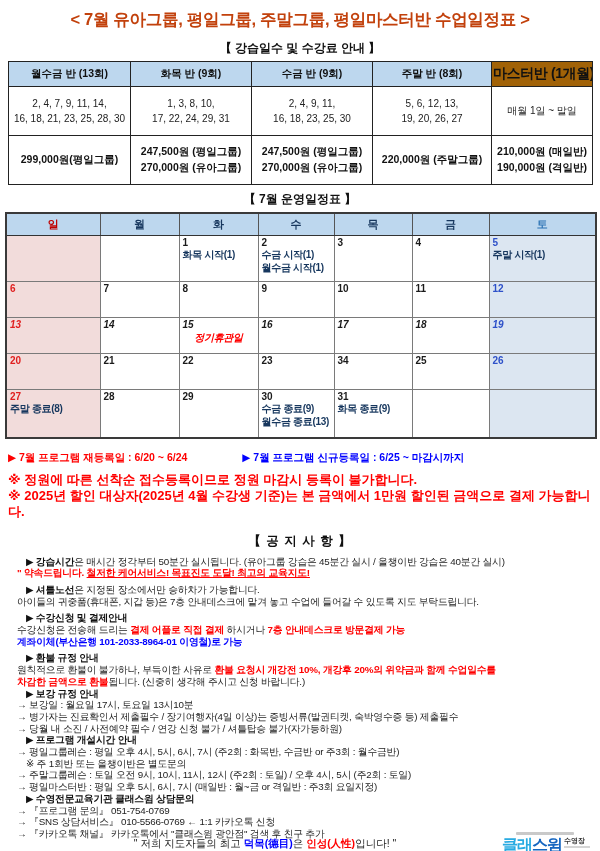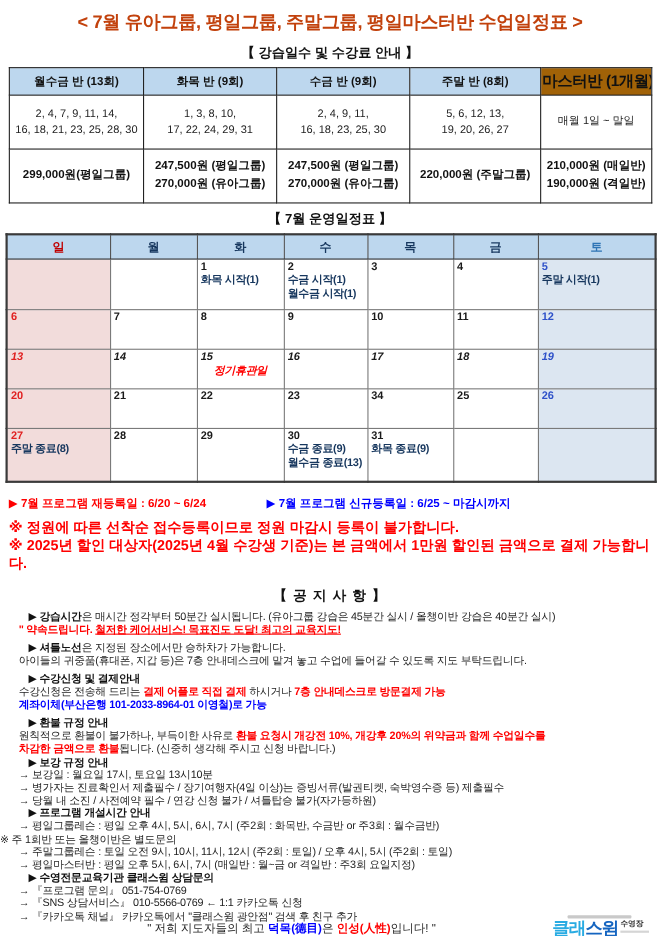--- a/index.html
+++ b/index.html
@@ -33,21 +33,21 @@
   .day-event.holiday{color:#FF0000;text-align:center;margin-top:1px;}
 
   .reg-row{margin:12px 0 0 8px;display:flex;gap:55px;font-size:10.5px;font-weight:bold;}
   .notes{margin:7px 0 0 8px;font-size:13px;font-weight:bold;color:#FF0000;line-height:16px;}
   .notice-heading{margin-top:13px;text-align:center;font-size:12.5px;font-weight:bold;letter-spacing:1px;color:#111;}
 
   .notice{margin-top:6px;}
   .nline{font-size:9.8px;line-height:11.7px;color:#222;letter-spacing:-0.2px;white-space:nowrap;}
   .ind0{padding-left:26px;}
   .ind1{padding-left:17px;}
-  .ind2{}
+  .ind2{padding-left:26px;}
   .gap{margin-top:5px;}
 
   .seg-b{font-weight:bold;color:#111;}
   .seg-red{color:#FF0000;font-weight:bold;}
   .seg-redu{color:#FF0000;font-weight:bold;text-decoration:underline;}
   .seg-blue{color:#0000FF;font-weight:bold;}
 
   .footer{position:absolute;left:0;bottom:9px;width:600px;}
   .quote{text-align:center;font-size:10.5px;color:#222;padding-right:70px;}
   .logo{position:absolute;right:10px;bottom:-2px;text-align:left;line-height:1;}

